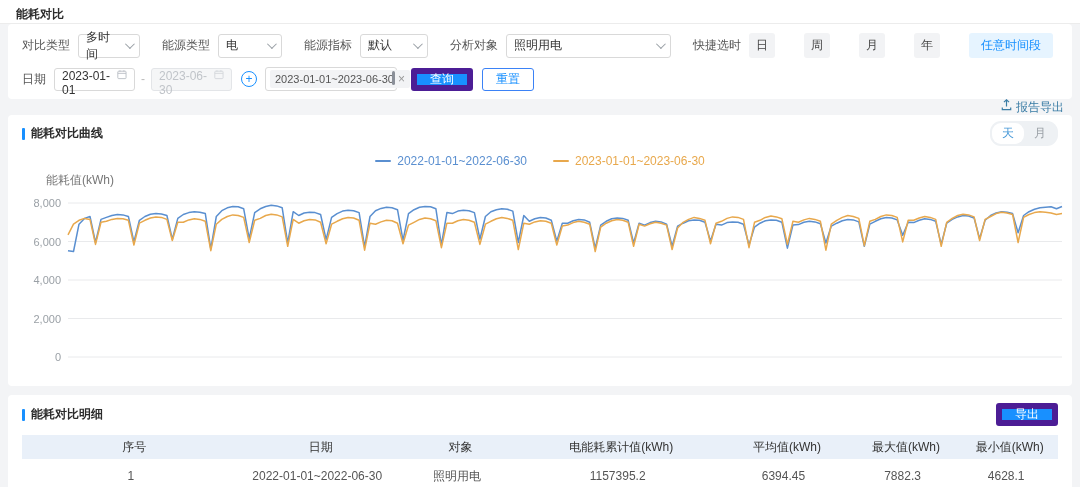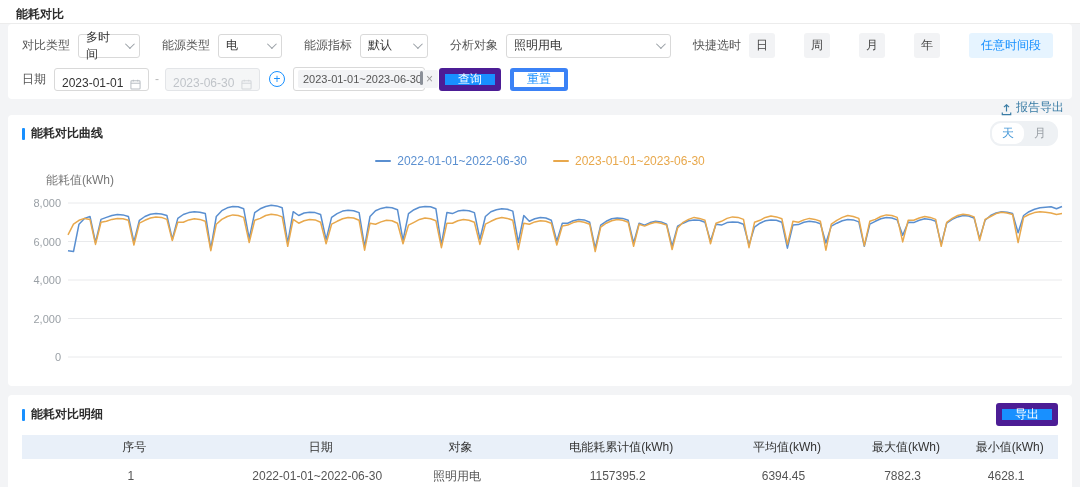--- a/index.html
+++ b/index.html
@@ -13,41 +13,41 @@
   .frow + .frow { margin-top:9px; }
   .flabel { color:#555; margin-right:8px; white-space:nowrap; }
   .select { height:24px; border:1px solid #d9d9d9; border-radius:3px; background:#fff;
             display:inline-flex; align-items:center; justify-content:space-between;
             padding:0 7px; margin-right:22px; color:#333; cursor:pointer; }
   .chev { width:7px; height:7px; border-right:1.4px solid #9aa0a6; border-bottom:1.4px solid #9aa0a6;
           transform:rotate(45deg) translateY(-2px); margin-left:8px; flex:0 0 auto; }
   .qs-btn { display:inline-block; min-width:26px; text-align:center; padding:4px 7px; margin-right:29px;
             background:#f2f3f5; border-radius:3px; color:#444; cursor:pointer; }
   .qs-active { background:#e6f4ff; color:#1890ff; padding:4px 12px; margin-right:0; }
-  .date-input { width:95px; height:23px; border:1px solid #d9d9d9; border-radius:3px; background:#fff;
-                display:inline-flex; align-items:flex-end; justify-content:space-between; padding:0 7px; }
+  .date-input { width:81px; height:23px; border:1px solid #d9d9d9; border-radius:3px; background:#fff;
+                display:inline-flex; align-items:flex-start; justify-content:space-between; padding:0 7px; }
   .date-input.disabled { background:#f5f6f7; color:#c0c4c9; border-color:#e3e5e8; }
   .dash-sep { margin:0 6px; color:#bbb; }
   .plus-circle { width:16px; height:16px; border:1.3px solid #1890ff; border-radius:50%;
                  color:#1890ff; display:inline-flex; align-items:center; justify-content:center;
                  font-size:12px; line-height:1; margin:0 8px 0 9px; cursor:pointer; }
   .tag-box { position:relative; width:132px; height:24px; border:1px solid #d9d9d9; border-radius:3px;
              display:inline-flex; align-items:center; padding:0 8px 0 4px; background:#fff; }
   .tag-chip { background:#f2f3f5; border-radius:2px; padding:2px 5px; color:#555; white-space:nowrap;
               font-size:11px; display:inline-flex; align-items:center; }
   .tag-close { margin-left:4px; color:#999; cursor:pointer; font-size:12px; }
   .tag-scrollbar { position:absolute; right:1px; top:3px; width:3px; height:14px; background:#8a8f98;
                    border-radius:2px; }
   .btn { height:23px; padding:0 13px; border-radius:3px; display:inline-flex; align-items:center;
          cursor:pointer; }
   .btn-primary { background:#1890ff; color:#fff; border:6px solid #4c1d95; margin-left:14px; }
-  .btn-ghost { background:#fff; color:#1890ff; border:4px solid #3b82f6; margin-left:9px; }
+  .btn-ghost { background:#fff; color:#1890ff; border:1px solid #3b82f6; margin-left:9px; }
   .export-row { display:flex; justify-content:flex-end; align-items:center; padding:2px 16px 2px 0;
                 height:16px; }
-  .report-link { color:#3a7ca5; display:inline-flex; align-items:flex-end; gap:4px; cursor:pointer; }
+  .report-link { color:#3a7ca5; display:inline-flex; align-items:flex-start; gap:4px; cursor:pointer; }
   .chart-panel { border-radius:4px; padding:6px 14px 6px 14px; }
   .section-head { display:flex; align-items:center; justify-content:space-between; }
   .sec-title { display:flex; align-items:center; font-weight:700; color:#2b2b2b; }
   .sec-bar { width:3px; height:12px; background:#1890ff; border-radius:1px; margin-right:6px; }
   .toggle { background:#eef1f4; border-radius:11px; padding:2px; display:inline-flex; }
   .toggle span { padding:2px 10px; border-radius:9px; color:#9aa0a6; cursor:pointer; }
   .toggle .on { background:#fff; color:#4a9ad8; }
   .legend { display:flex; justify-content:center; gap:26px; margin:8px 0 2px 0; }
   .legend-item { display:inline-flex; align-items:center; gap:6px; cursor:pointer; }
   .legend-dash { width:16px; height:2.5px; border-radius:2px; }

